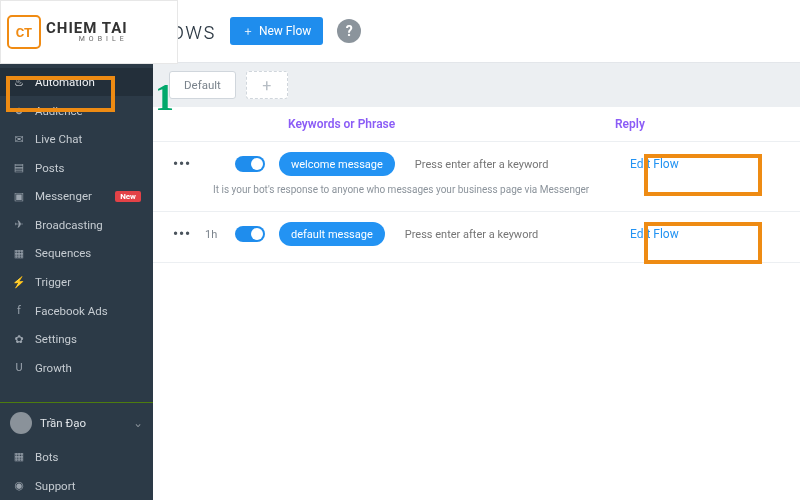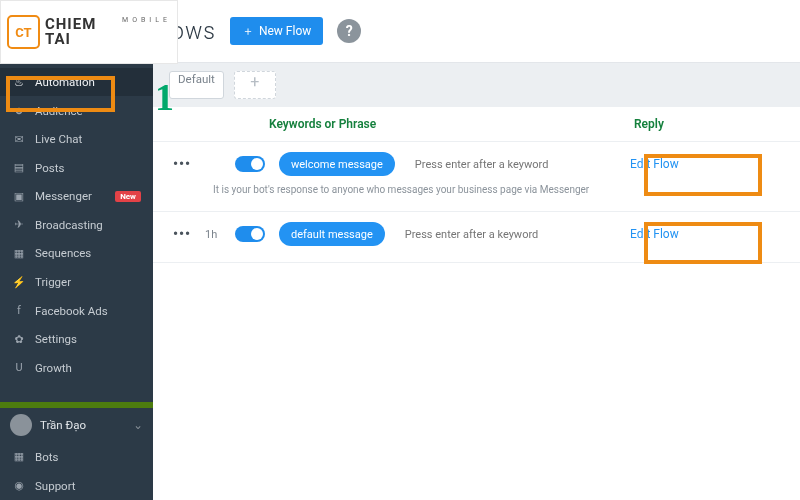--- a/index.html
+++ b/index.html
@@ -6,33 +6,33 @@
 body{width:800px;height:500px;overflow:hidden;background:#f0f2f4;position:relative}
 .app{display:flex;width:100%;height:100%}
 .sidebar{width:153px;background:#2c3a47;color:#aab3bd;display:flex;flex-direction:column;font-size:11.5px;position:relative;z-index:2}
 .sb-brand{height:61px;display:flex;align-items:center;padding:0 10px;color:#fff;background:#2c3a47}
 .sb-item{display:flex;align-items:center;gap:9px;height:29px;padding:0 12px;cursor:pointer;color:#c6ccd2}
 .sb-item .ico{width:14px;display:inline-flex;justify-content:center;color:#9aa3ad;font-size:11px}
 .sb-item.active{background:#232f3a;color:#f1f3f5}
 .sb-item.active .ico{color:#e6e9ec}
 .sb-new-badge{background:#e34247;color:#fff;font-size:8px;padding:1px 5px;border-radius:2px;font-weight:700;margin-left:auto}
 .sb-footer{margin-top:auto}
-.sb-user{display:flex;align-items:center;gap:8px;height:40px;padding:0 10px;margin-top:20px;border-top:6px solid #4d7c0f;color:#e2e6ea}
+.sb-user{display:flex;align-items:center;gap:8px;height:40px;padding:0 10px;margin-top:20px;border-top:1px solid #4d7c0f;color:#e2e6ea}
 .sb-user .avatar{width:22px;height:22px;border-radius:50%;background:#8a929a}
 .sb-user .chev{margin-left:auto;color:#8a929a}
 .main{flex:1;background:#eceff2;display:flex;flex-direction:column}
 .topbar{height:63px;background:#fff;border-bottom:1px solid #e3e6ea;display:flex;align-items:center;padding:0 18px;gap:14px}
 .page-title{font-size:23px;font-weight:300;color:#2f3b46;letter-spacing:1px}
 .btn-newflow{background:#1f8ded;color:#fff;border:none;height:28px;padding:0 12px;border-radius:3px;font-size:12px;display:flex;align-items:center;gap:5px;cursor:pointer}
 .help-circle{width:24px;height:24px;border-radius:50%;background:#8b949c;color:#fff;display:flex;align-items:center;justify-content:center;font-size:14px;font-weight:700;cursor:pointer}
 .tabrow{height:44px;display:flex;align-items:center;padding:0 16px;gap:10px}
-.tab{height:28px;padding:0 8px;border:1px solid #d0d6dc;background:#fff;border-radius:3px;font-size:11.5px;color:#7a838c;display:flex;align-items:flex-start;cursor:pointer}
+.tab{height:28px;padding:0 14px;border:1px solid #d0d6dc;background:#fff;border-radius:3px;font-size:11.5px;color:#7a838c;display:flex;align-items:center;cursor:pointer}
 .tab.add{width:42px;justify-content:center;border-style:dashed;color:#b6bdc4;font-size:16px}
 .content{background:#fff;margin:0 0 0 0;flex:1}
-.thead{display:flex;padding:10px 16px;border-bottom:1px solid #eceff2;font-size:12px;color:#15803d;font-weight:600}
+.thead{display:flex;padding:10px 35px;border-bottom:1px solid #eceff2;font-size:12px;color:#8b5cf6;font-weight:600}
 .thead .col-kw{margin-left:100px}
 .thead .col-reply{margin-left:auto;width:150px}
 .row{padding:10px 20px 16px;border-bottom:1px solid #eceff2;position:relative}
 .row-top{display:flex;align-items:center;gap:14px}
 .menu-dots{font-size:14px;color:#4a535c;cursor:pointer;width:18px;text-align:center;letter-spacing:1px;font-weight:700}
 .time-ago{font-size:11px;color:#7c848d;min-width:16px}
 .toggle{width:30px;height:16px;background:#1f8ded;border-radius:10px;position:relative;cursor:pointer}
 .toggle::after{content:"";position:absolute;width:12px;height:12px;background:#fff;border-radius:50%;top:2px;right:2px}
 .pill{background:#2393f3;color:#fff;border-radius:13px;height:22px;padding:12px 12px;font-size:11px;display:flex;align-items:center;cursor:pointer}
 .kw-input{border:none;font-size:11px;color:#a3abb3;background:transparent;flex:1;padding:4px 6px}
@@ -40,21 +40,21 @@
 .edit-link{color:#2393f3;font-size:12px;cursor:pointer}
 .row-desc{font-size:10px;color:#8b939b;margin:8px 0 0 40px}
 .annot-box{position:absolute;border:4px solid #ee8b13;pointer-events:none;z-index:10}
 .annot-1{left:6px;top:76px;width:109px;height:36px}
 .annot-2{left:644px;top:154px;width:118px;height:42px}
 .annot-3{left:644px;top:222px;width:118px;height:42px}
 .annot-num{position:absolute;color:#00a86b;font-size:38px;font-weight:600;font-family:"Times New Roman",serif;z-index:11}
 .num1{left:155px;top:75px}
 .logo-overlay{position:absolute;left:0;top:0;width:178px;height:64px;background:#fff;display:flex;align-items:center;padding:4px 6px;gap:5px;z-index:15;border:1px solid #e7e7e7}
 .logo-mark{width:34px;height:34px;border:2px solid #f08b13;border-radius:5px;display:flex;align-items:center;justify-content:center;color:#f08b13;font-weight:700;font-size:13px}
-.logo-text{display:flex;flex-direction:row;line-height:1}
+.logo-text{display:flex;flex-direction:column;line-height:1}
 .logo-text .t1{font-size:15px;font-weight:700;color:#333;letter-spacing:1px}
 .logo-text .t2{font-size:7px;color:#666;letter-spacing:4px;text-align:right}
 .sb-brand-sub{font-size:10px;letter-spacing:0.3px}
 </style>
 </head>
 <body>
 
 <div class="app">
   <div class="sidebar">
     <div class="sb-brand">

